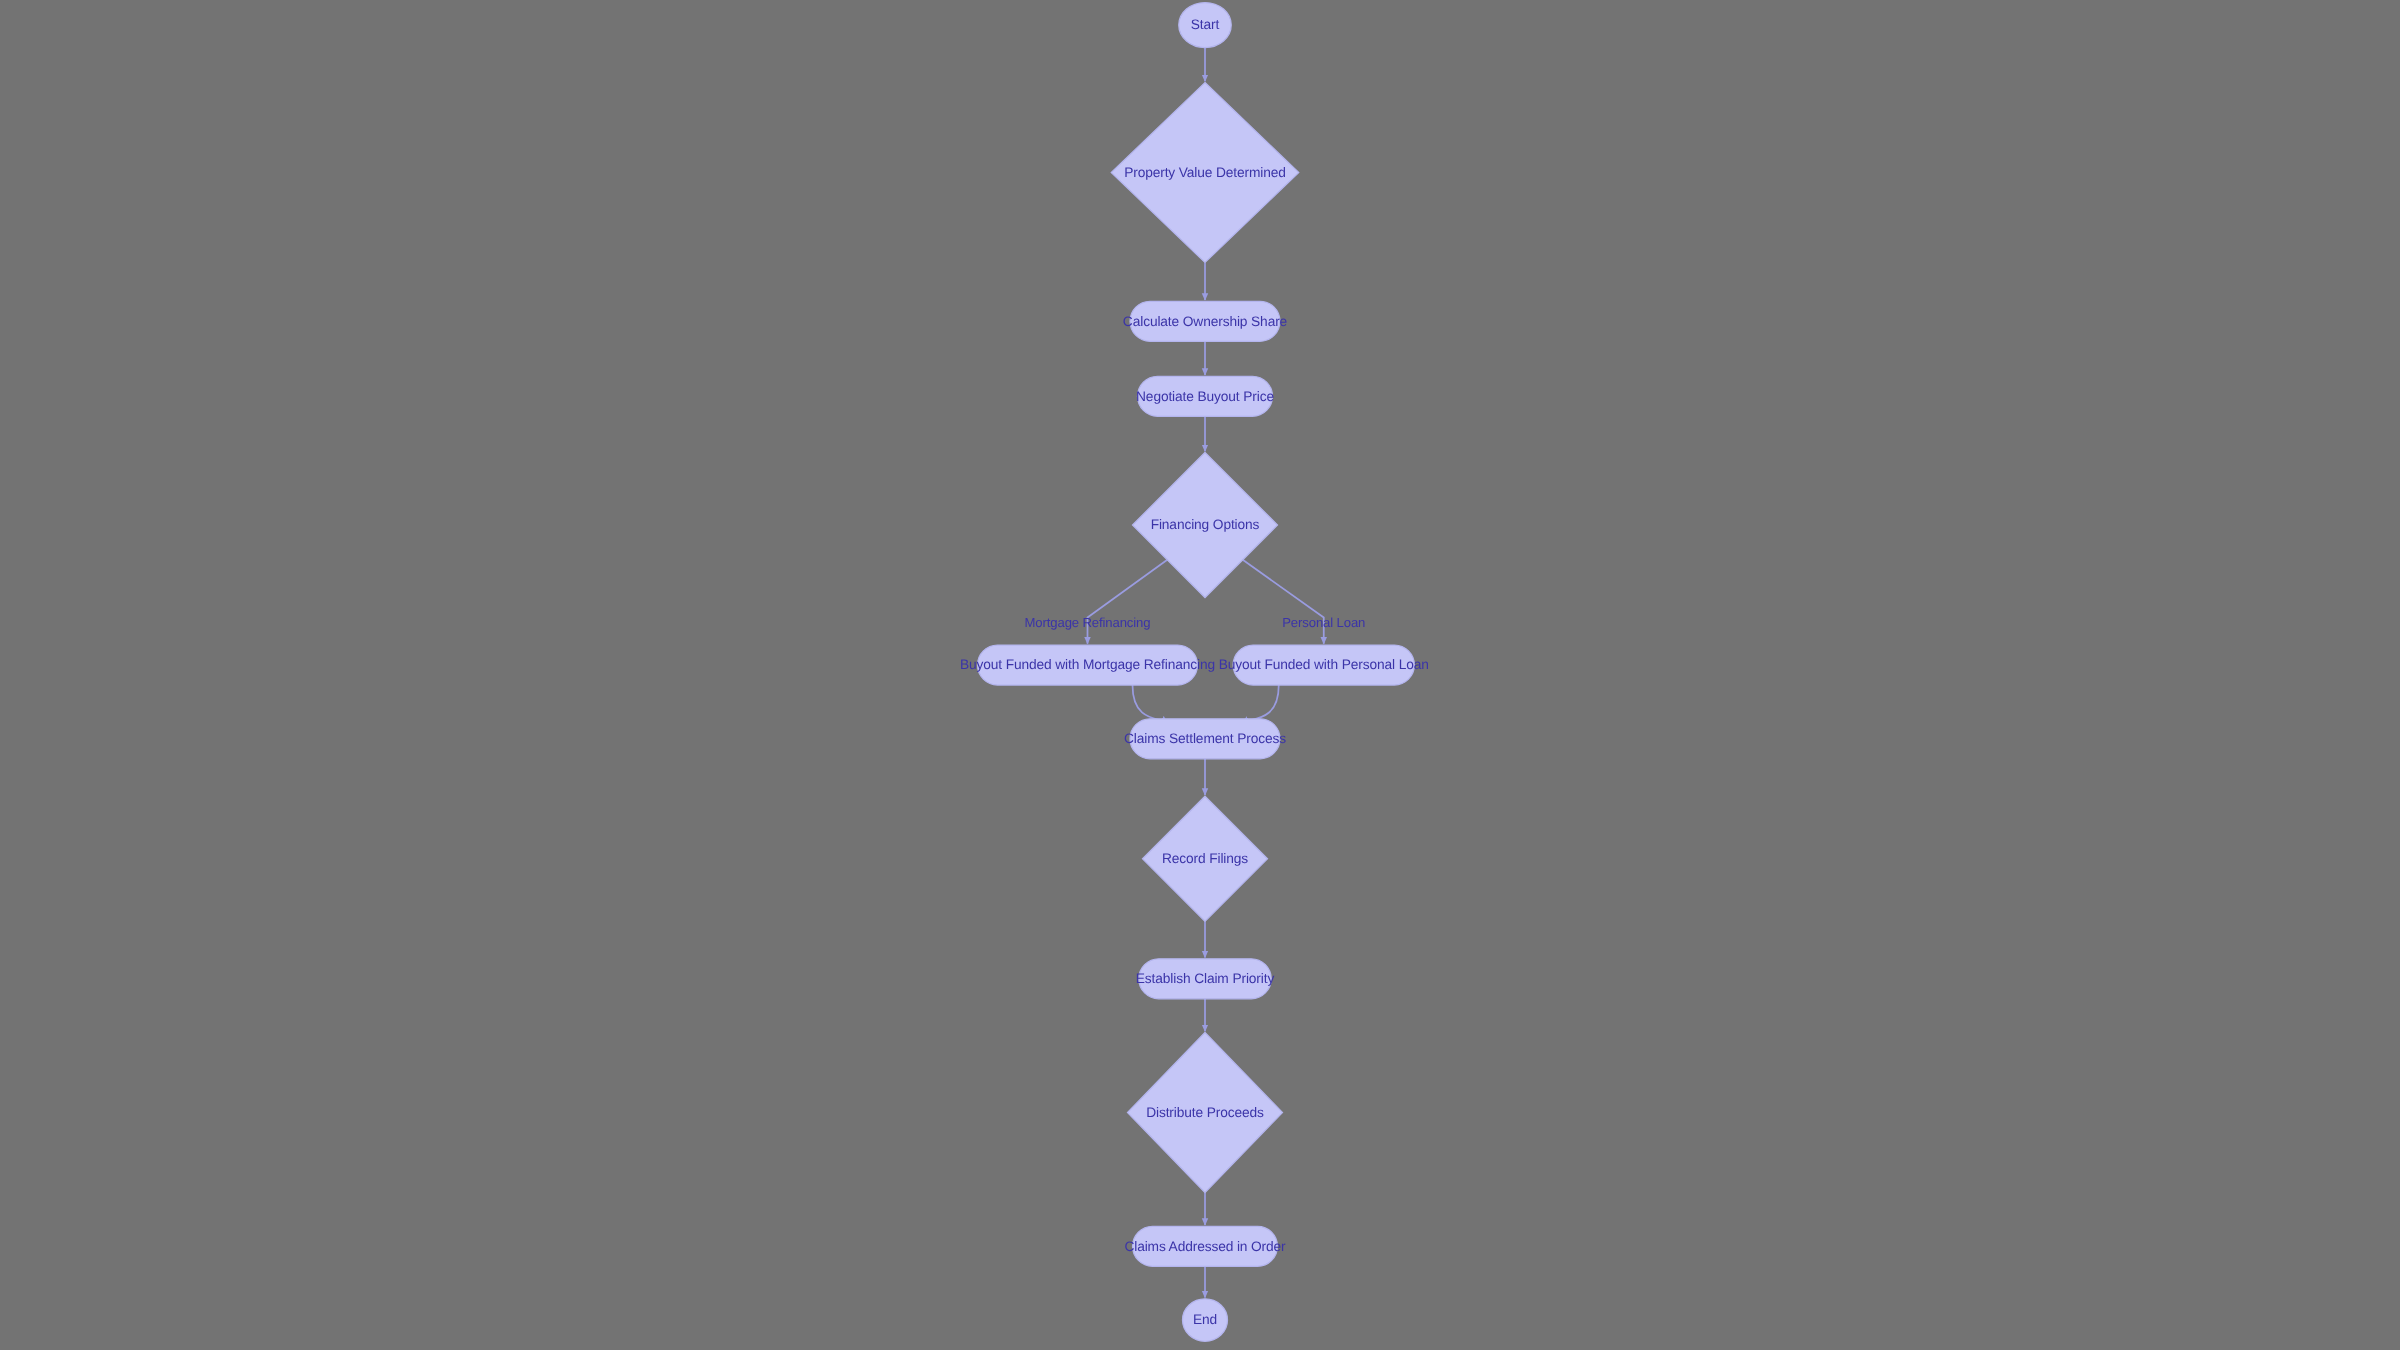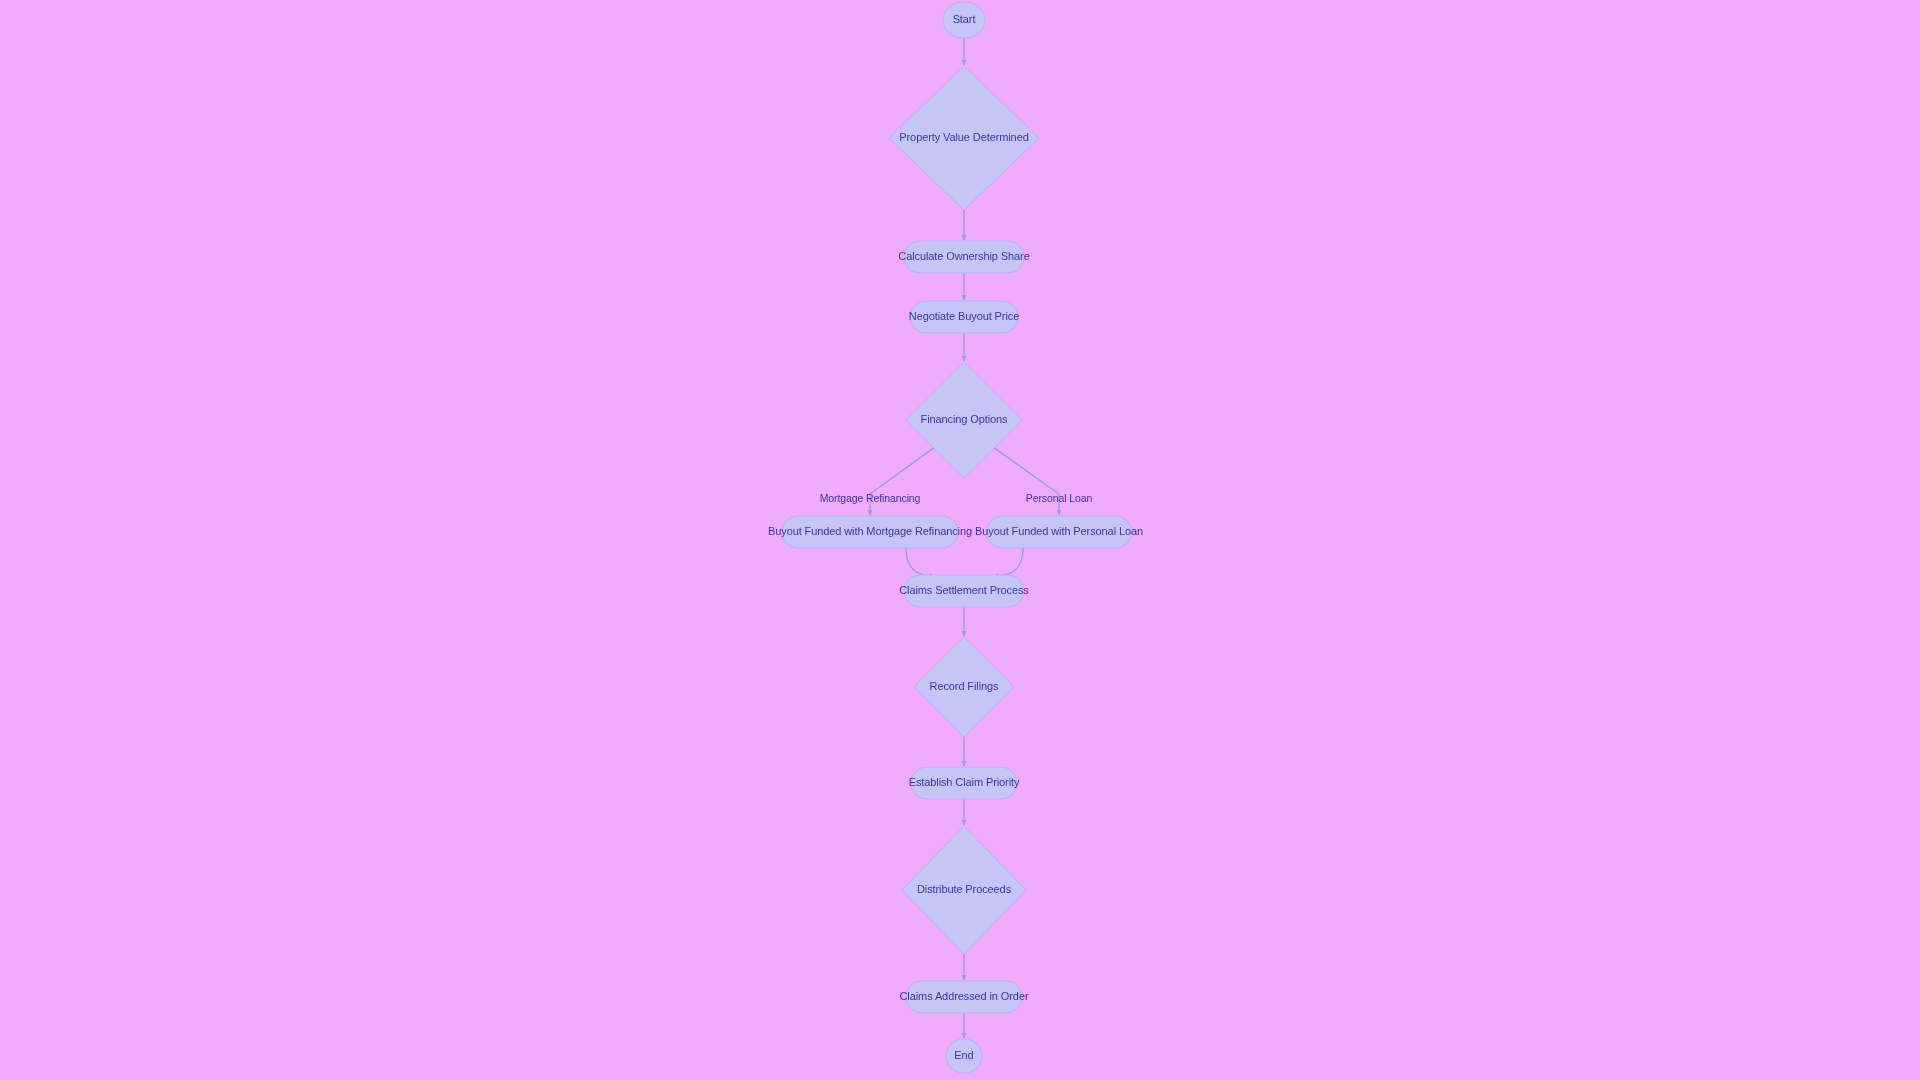--- a/index.html
+++ b/index.html
@@ -8,21 +8,21 @@
     background: #ffffff;
     width: 1920px;
     height: 1080px;
     overflow: hidden;
     font-family: "Liberation Sans", sans-serif;
   }
   #flow-root {
     position: relative;
     width: 1920px;
     height: 1080px;
-    background: #f0abfc;
+    background: #737373;
   }
   svg#flow-svg {
     position: absolute;
     left: 0;
     top: 0;
     width: 1920px;
     height: 1080px;
     display: block;
   }
   .node-shape {

